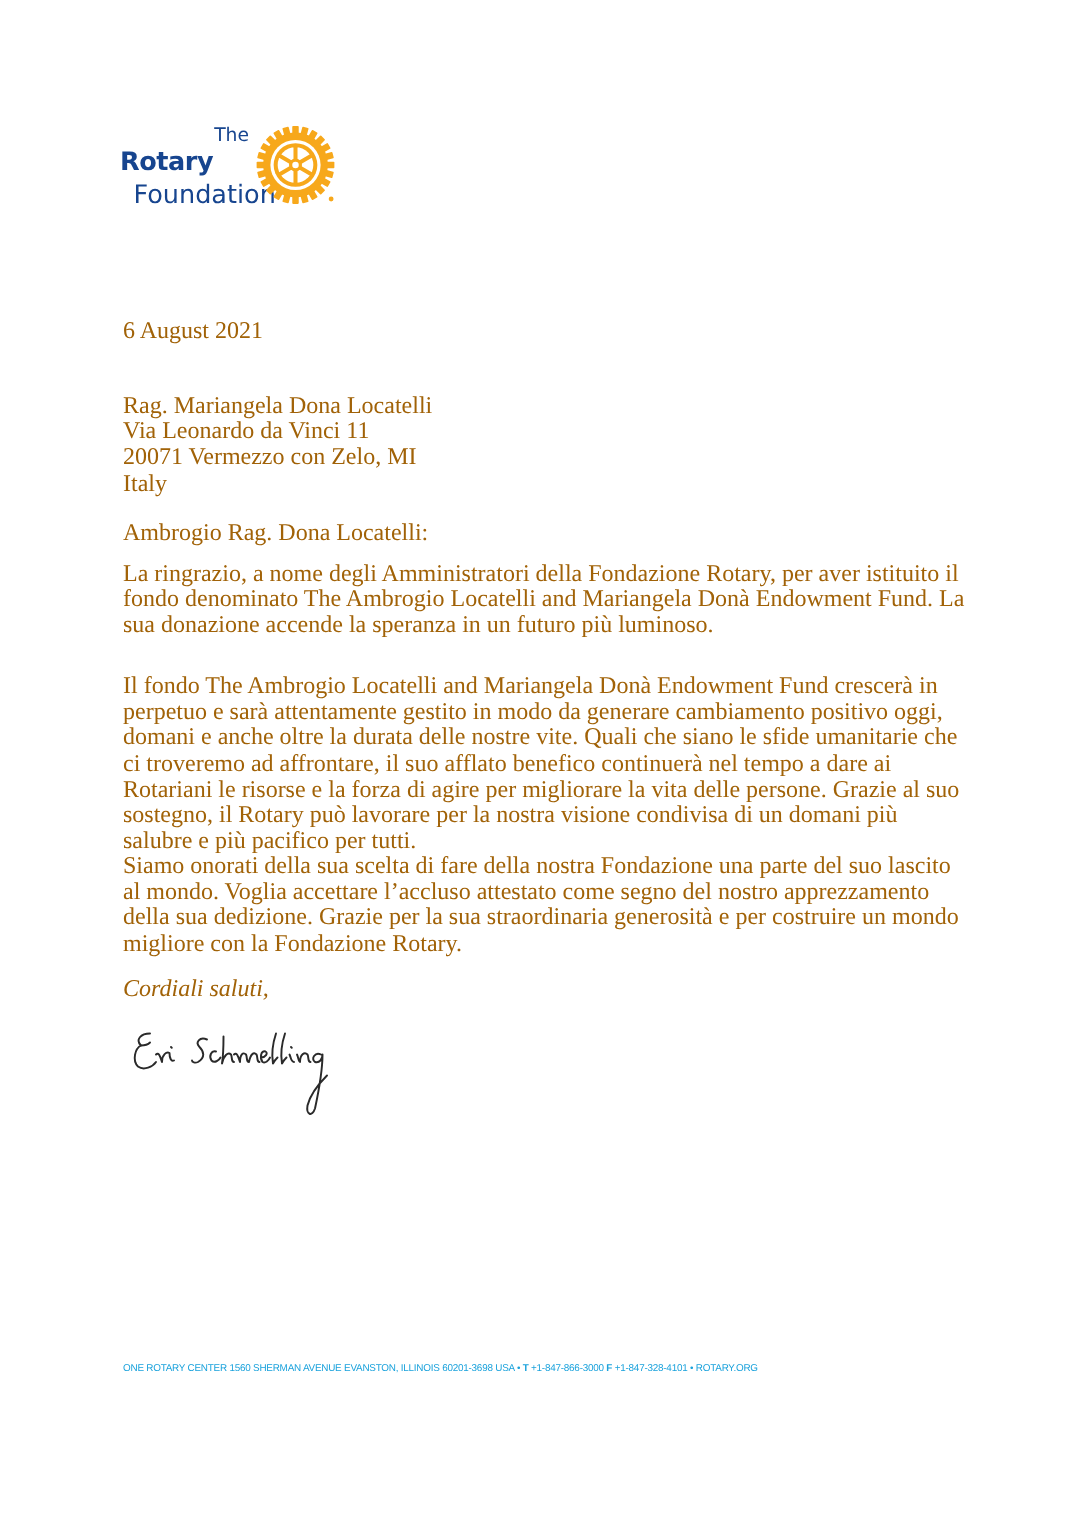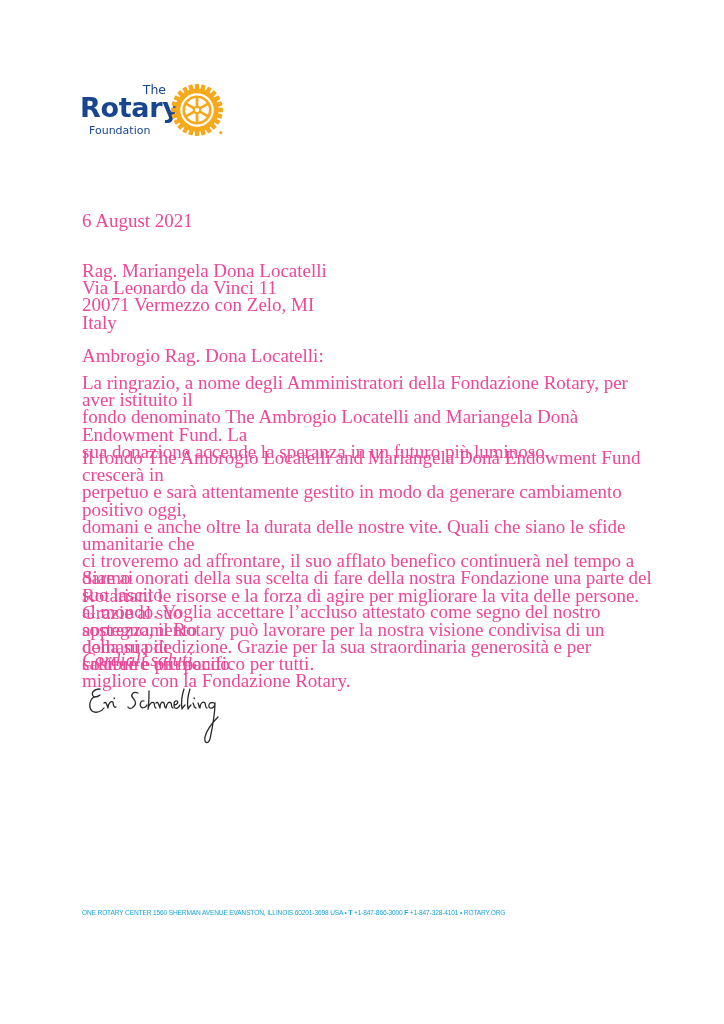--- a/index.html
+++ b/index.html
@@ -40,45 +40,45 @@
       position: absolute;
       right: 2px;
       top: 0px;
       font-size: 12.5px;
       line-height: 14px;
     }
     .logo-rotary {
       position: absolute;
       left: 0;
       top: 11px;
-      font-size: 27px;
+      font-size: 17px;
       font-weight: bold;
       line-height: 28px;
       letter-spacing: -0.3px;
     }
     .logo-foundation {
       position: absolute;
       left: 9px;
       top: 40px;
-      font-size: 11px;
+      font-size: 17px;
       line-height: 15px;
     }
     .logo-wheel {
       position: absolute;
       left: 90px;
       top: 0px;
       width: 54px;
       height: 54px;
     }
 
     .text {
       font-family: "Liberation Serif", "DejaVu Serif", serif;
-      font-size: 19px;
+      font-size: 16px;
       line-height: 17.2px;
-      color: #ec4899;
+      color: #a16207;
       position: absolute;
       left: 82px;
       width: 570px;
       margin: 0;
       white-space: pre-line;
     }
     .date { top: 211px; }
     .address { top: 261px; }
     .salutation { top: 346px; }
     .para1 { top: 373px; }

